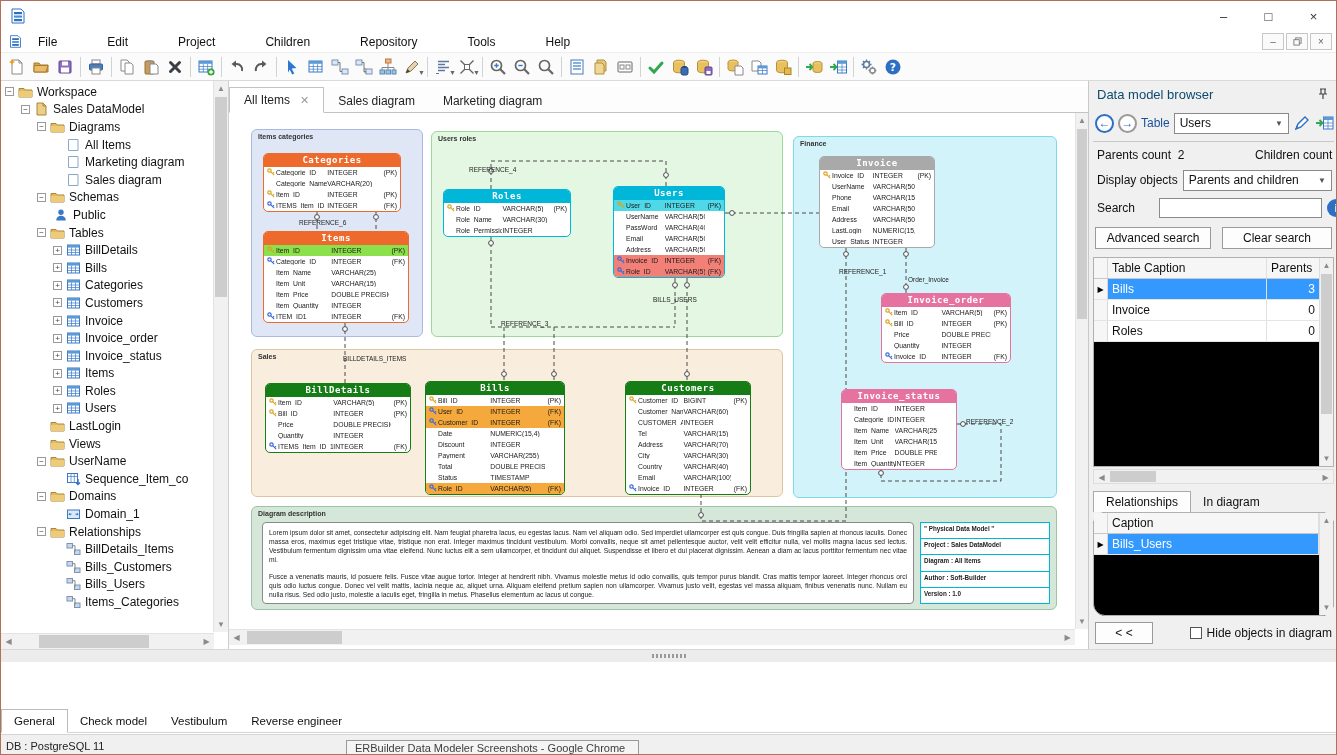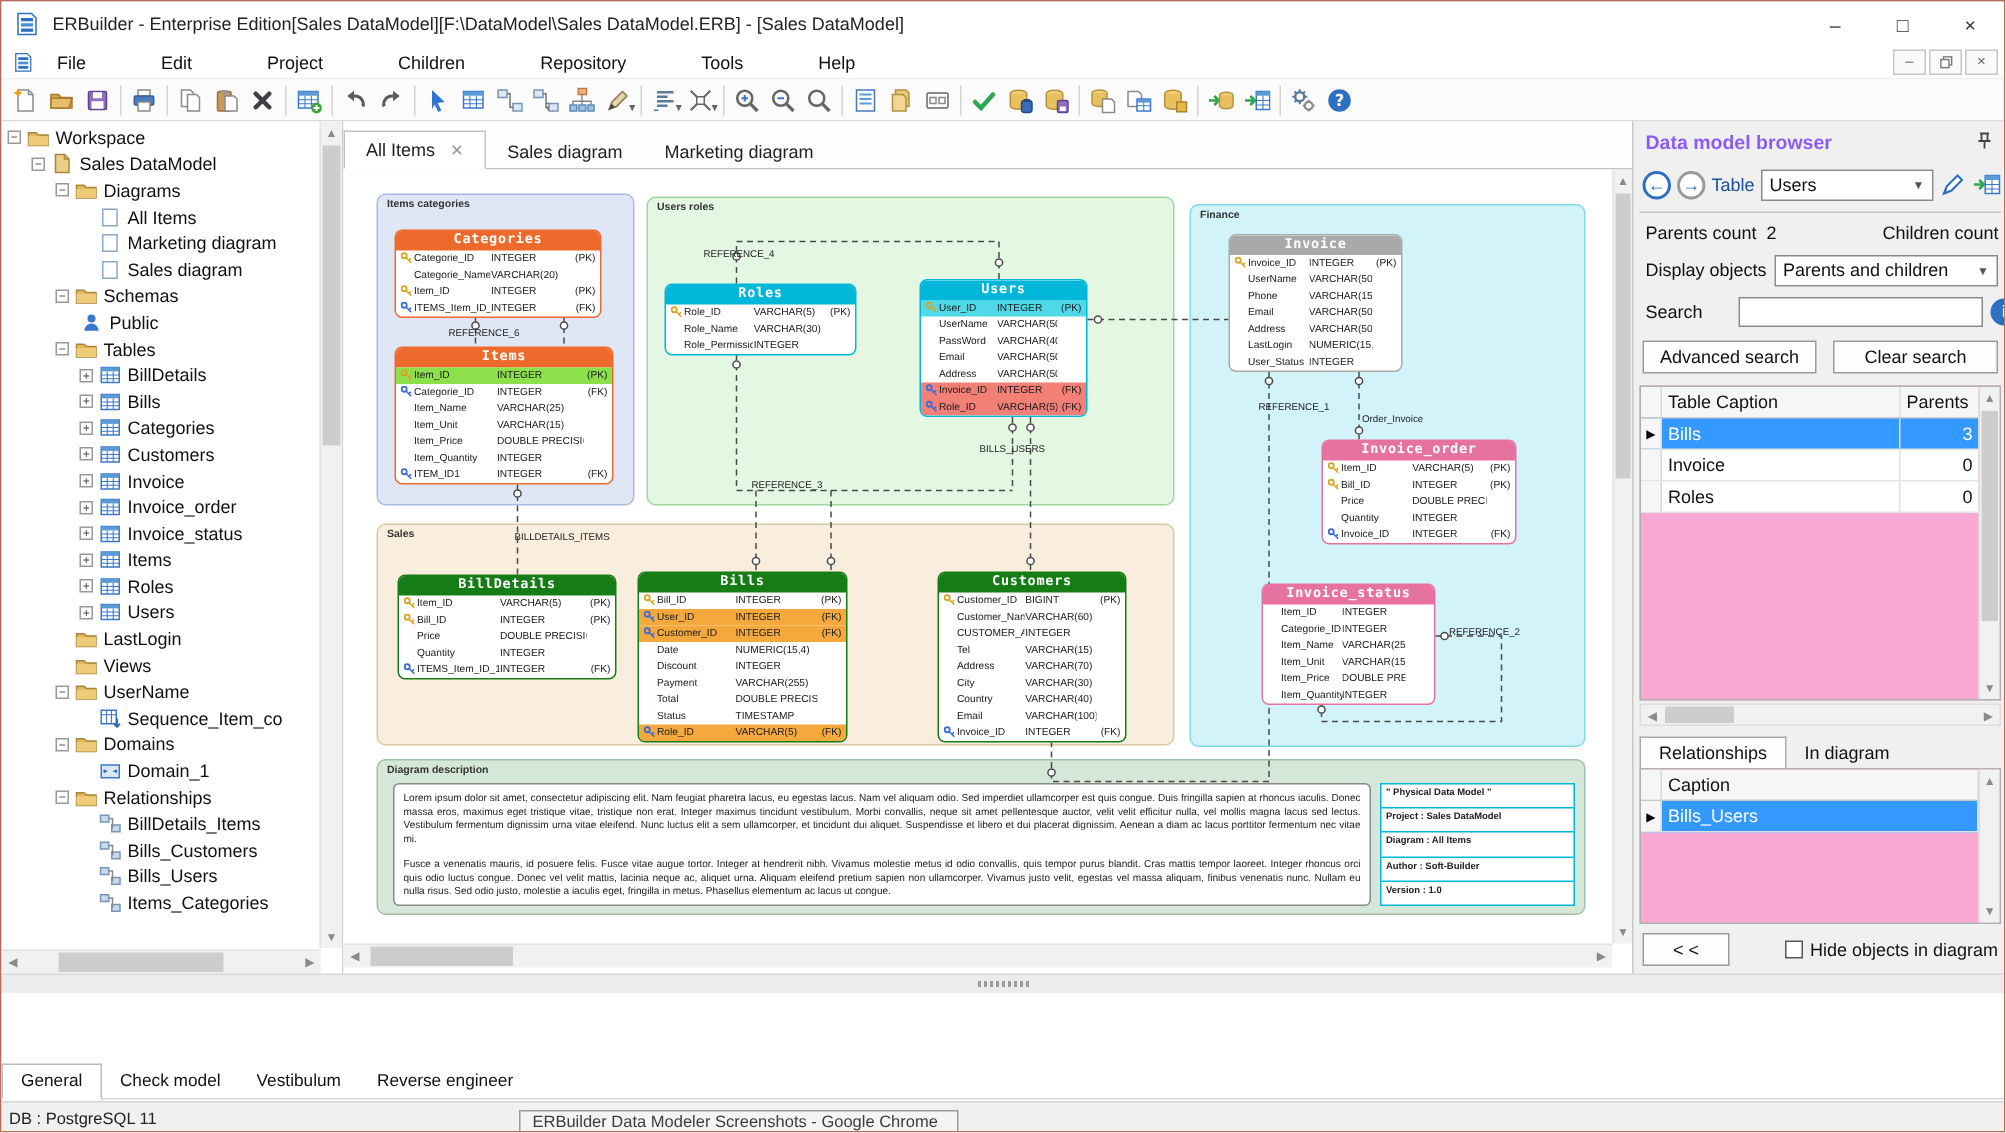--- a/index.html
+++ b/index.html
@@ -68,34 +68,34 @@
 
   
   .desc-text { position:absolute; background:#fff; border:1px solid #8a8a8a; border-radius:4px; padding:5px 6px; font-size:6.7px; line-height:9px; color:#222; text-align:justify; }
   .desc-text p + p { margin-top:8px; }
   .desc-info { position:absolute; border:1px solid #00b6d9; background:#fff; display:flex; flex-direction:column; }
   .desc-info-row { flex:1; border-bottom:1px solid #00b6d9; font-size:6.3px; font-weight:bold; color:#222; padding:2px 3px; white-space:nowrap; overflow:hidden; }
   .desc-info-row:last-child { border-bottom:none; }
 
   
   .right-panel { position:absolute; left:1087px; top:0; width:250px; height:568px; background:#f0f0f0; border-left:1px solid #c8c8c8; overflow:hidden; }
-  .rp-title { position:absolute; top:6px; left:8px; font-size:13px; font-weight:bold; color:#8b5cf6; }
+  .rp-title { position:absolute; top:6px; left:8px; font-size:13px; font-weight:normal; color:#0c4a6e; }
   .rp-pin { position:absolute; top:6px; right:8px; width:14px; height:14px; }
   .rp-nav { position:absolute; top:28px; left:6px; right:4px; height:28px; display:flex; align-items:center; gap:4px; }
   .nav-circle { width:19px; height:19px; border-radius:50%; display:flex; align-items:center; justify-content:center; font-size:12px; flex:none; }
   .nav-back { border:2px solid #2d6fc2; color:#2d6fc2; background:#fff; }
   .nav-fwd { border:2px solid #9a9a9a; color:#2d6fc2; background:#fff; }
   .rp-table-label { font-size:12px; color:#1a4f9c; }
   .rp-select, .rp-select2 { background:#fff; border:1px solid #8a8a8a; font-size:12px; color:#111; display:flex; align-items:center; justify-content:space-between; padding:0 5px; height:21px; }
   .chev { font-size:8px; color:#555; }
   .rp-divider { position:absolute; top:60px; left:4px; right:4px; height:1px; background:#c8c8c8; }
   .rp-counts { position:absolute; top:67px; left:8px; right:0; height:16px; font-size:12px; color:#111; white-space:nowrap; overflow:hidden; }
   .rp-row { position:absolute; left:8px; right:6px; display:flex; align-items:center; font-size:12px; color:#111; }
   .rp-btn { background:#fdfdfd; border:1px solid #9a9a9a; font-size:12px; color:#111; text-align:center; padding:3px 0; }
-  .grid { position:absolute; left:4px; right:4px; background:#f9a8d4; border:1px solid #b0b0b0; }
+  .grid { position:absolute; left:4px; right:4px; background:#000000; border:1px solid #b0b0b0; }
   .grid-header { display:flex; height:21px; background:#f6f6f6; border-bottom:1px solid #c8c8c8; font-size:12px; color:#111; align-items:center; }
   .grid-row { display:flex; height:21px; background:#fff; border-bottom:1px solid #e4e4e4; font-size:12px; align-items:center; color:#111; }
   .grid-row.sel { background:#3399ff; color:#fff; }
   .gc-marker { width:14px; flex:none; text-align:center; font-size:8px; color:#000; background:#f6f6f6; height:100%; line-height:21px; border-right:1px solid #d8d8d8; }
   .gc-cap { flex:1; padding-left:4px; border-right:1px solid #e0e0e0; height:100%; line-height:21px; }
   .gc-par { width:52px; flex:none; text-align:right; padding-right:4px; height:100%; line-height:21px; }
   .grid-vscroll { position:absolute; right:0; top:0; width:14px; bottom:0; background:#f1f1f1; border-left:1px solid #ddd; }
   .rp-tabs { position:absolute; left:4px; height:23px; display:flex; align-items:flex-end; }
   .rp-tab { font-size:12px; color:#111; padding:3px 12px; }
   .rp-tab.active { background:#fdfdfd; border:1px solid #aaa; border-bottom:none; }
@@ -119,21 +119,20 @@
 
 <div class="window">
 
   <div class="titlebar">
     <svg class="app-icon" viewBox="0 0 18 18">
         <path d="M3 2 h9 l3 3 v11 H3z" fill="#fff" stroke="#2d6fc2"></path>
         <rect x="5" y="5" width="8" height="2.2" fill="#2d6fc2"></rect>
         <rect x="5" y="8.5" width="8" height="2.2" fill="#4a90d9"></rect>
         <rect x="5" y="12" width="8" height="2.2" fill="#2d6fc2"></rect>
       </svg>
-    <span class="title-text">ERBuilder - Enterprise Edition[Sales DataModel][F:\DataModel\Sales DataModel.ERB] - [Sales DataModel]</span>
     <div class="win-btns">
       <div class="win-btn">–</div>
       <div class="win-btn">□</div>
       <div class="win-btn">×</div>
     </div>
   </div>
 
   <div class="menubar">
     <svg class="mdi-icon" viewBox="0 0 18 18">
         <path d="M3 2 h9 l3 3 v11 H3z" fill="#fff" stroke="#2d6fc2"></path>
@@ -1320,21 +1319,21 @@
       <div class="sb" style="top:388px;left:4px;right:4px;height:15px;border:1px solid #ddd;display:flex;justify-content:space-between;">
         <div class="sb-arrow-h">◀</div>
         <div style="position:absolute;left:16px;top:1px;bottom:1px;width:46px;background:#cdcdcd;"></div>
         <div class="sb-arrow-h">▶</div>
       </div>
 
       <div class="rp-tabs" style="top:408px;" id="rp-tabs">
           <div class="rp-tab active">Relationships</div>
           <div class="rp-tab">In diagram</div>
         </div>
-      <div class="grid" style="top:431px;height:104px;">
+      <div class="grid" style="top:431px;height:104px;border-radius:12px;">
         <div id="grid2" style="position:absolute;left:0;top:0;right:14px;bottom:0;overflow:hidden;">
             <div class="grid-header">
               <span class="gc-marker"></span>
               <span class="gc-cap">Caption</span>
             </div>
             <div class="grid-row sel">
               <span class="gc-marker">▶</span>
               <span class="gc-cap">Bills_Users</span>
             </div>
           </div>

